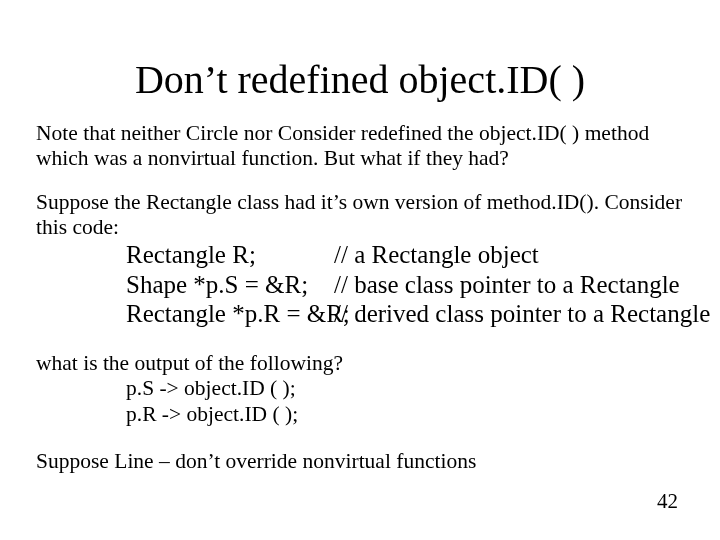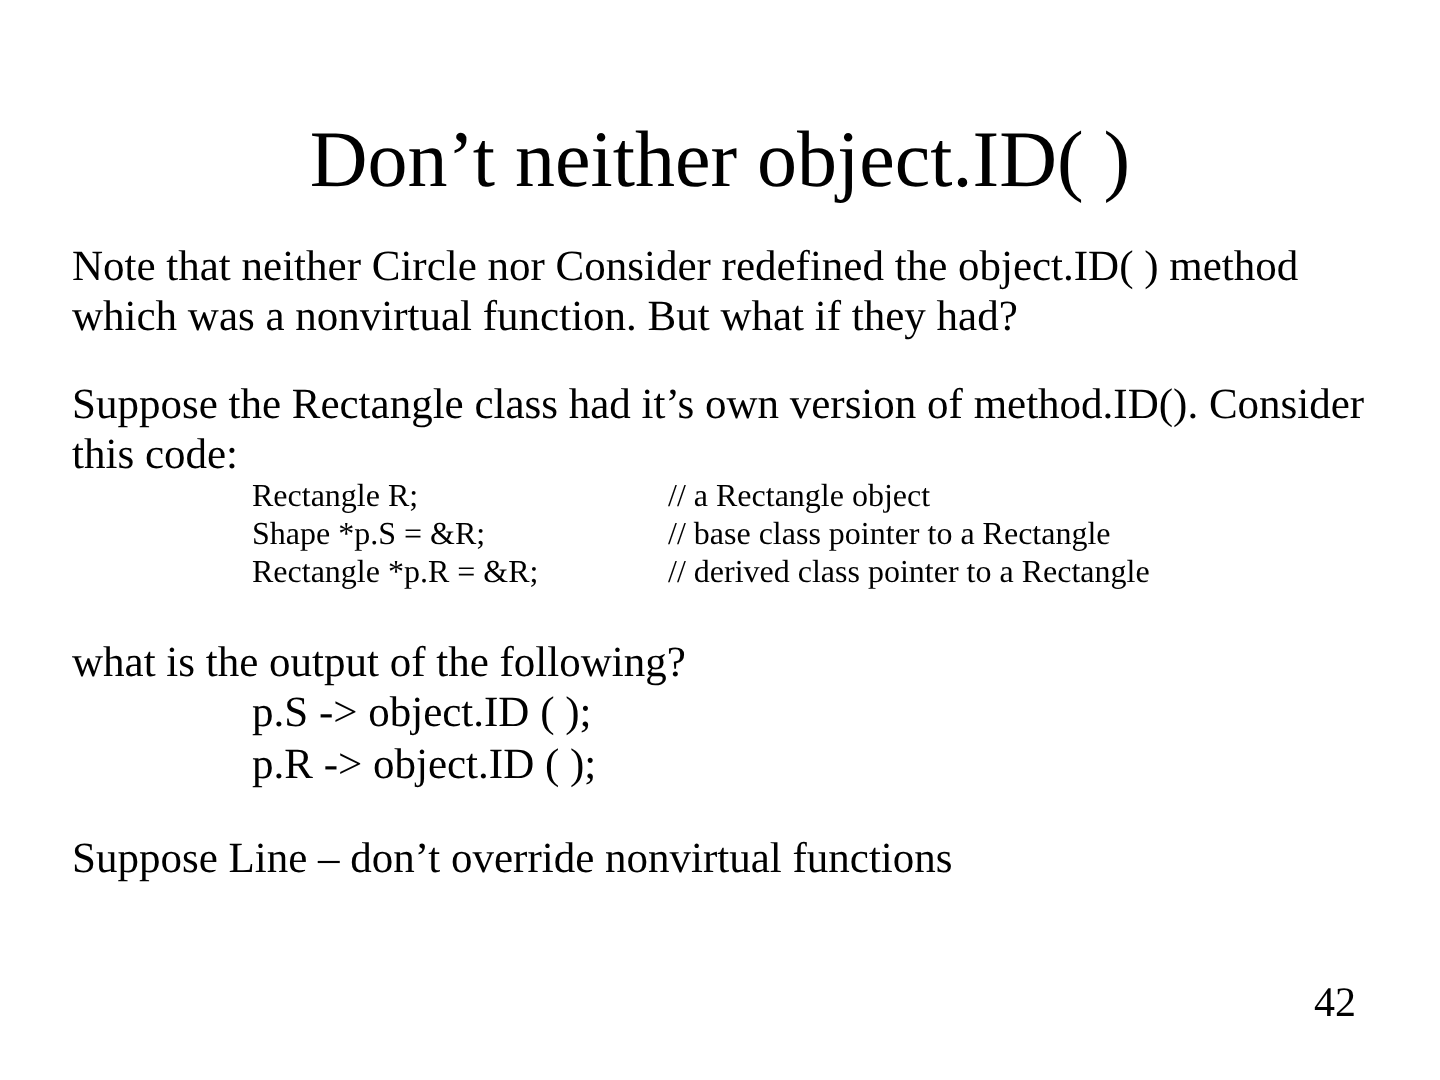--- a/index.html
+++ b/index.html
@@ -28,21 +28,21 @@
   .para {
     font-size: 21.5px;
     line-height: 1.18;
     margin: 0 0 18px 0;
   }
   .indent-block {
     margin-left: 90px;
   }
   .code-row {
     display: flex;
-    font-size: 16px;
+    font-size: 25px;
     line-height: 1.18;
   }
   .code-left  { width: 208px; white-space: pre; }
   .code-right { white-space: pre; }
   .question-block {
     font-size: 21.5px;
     line-height: 1.18;
     margin-top: 22px;
   }
   .bottom-line {
@@ -54,21 +54,21 @@
     right: 42px;
     bottom: 26px;
     font-size: 21px;
   }
 </style>
 </head>
 <body>
 
 <div class="slide">
 
-  <h1 class="title">Don’t neither object.ID( )</h1>
+  <h1 class="title">Don’t redefined object.ID( )</h1>
 
   <p class="para">Note that neither Circle nor Consider redefined the object.ID( ) method which was a nonvirtual function.  But what if they had?</p>
 
   <div class="para">
     <div>Suppose the Rectangle class had it’s own version of method.ID(). Consider this code:</div>
     <div class="indent-block">
       <div class="code-row">
         <span class="code-left">Rectangle R;</span>
         <span class="code-right">// a Rectangle object</span>
       </div>

